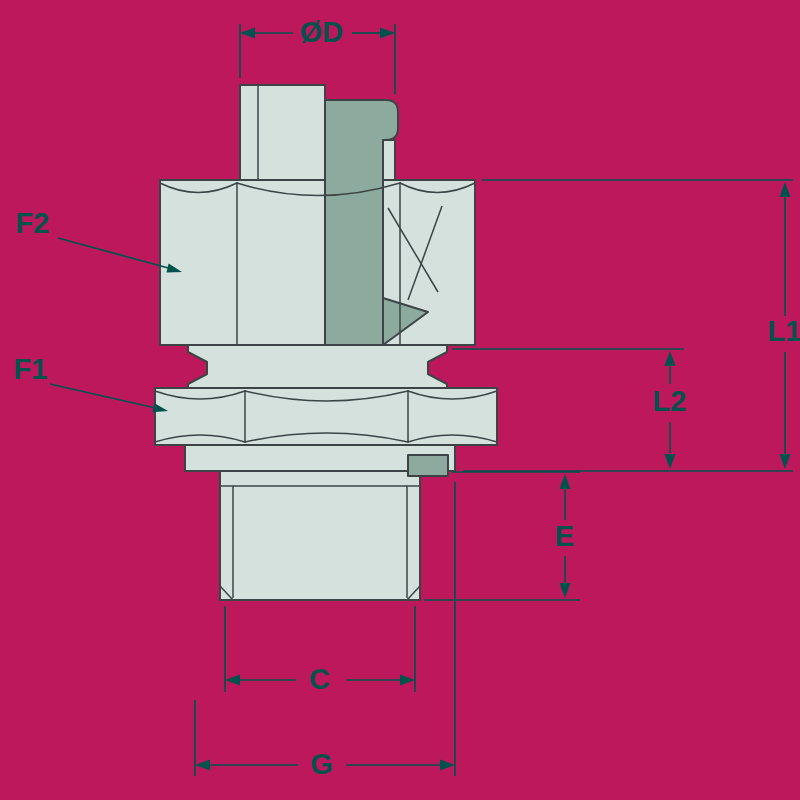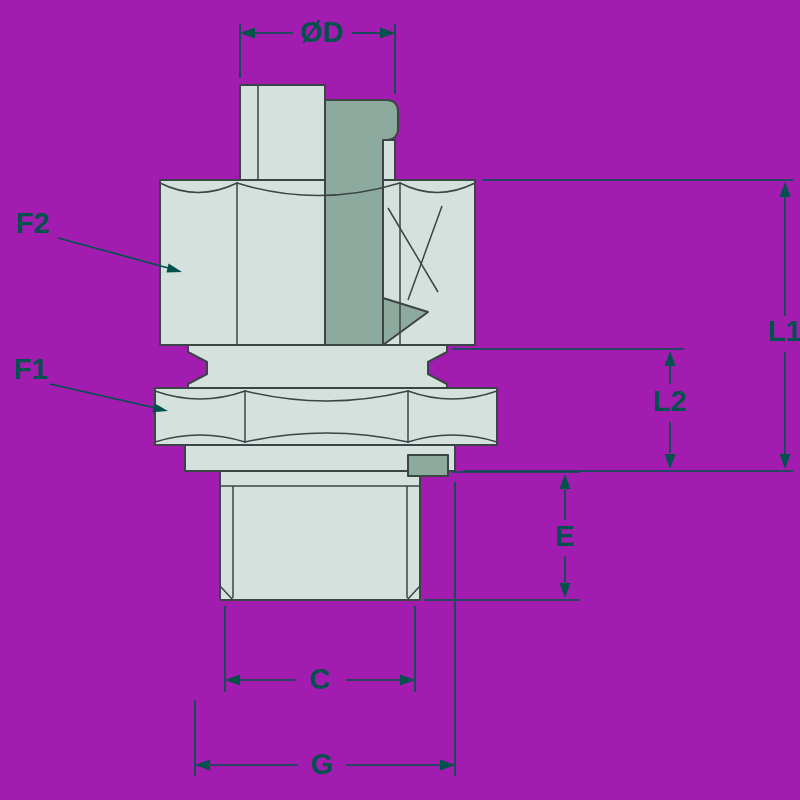--- a/index.html
+++ b/index.html
@@ -1,16 +1,16 @@
 <!DOCTYPE html>
 <html><head>
 <meta charset="utf-8">
 <style>
   html,body{margin:0;padding:0;background:#ffffff;}
-  .stage{width:800px;height:800px;position:relative;background:#a21caf;overflow:hidden;
+  .stage{width:800px;height:800px;position:relative;background:#be185d;overflow:hidden;
          font-family:"Liberation Sans", sans-serif;}
   svg{display:block;}
   
   .body-shape{fill:#d4e1dd;stroke:#3d4446;stroke-width:2;stroke-linejoin:round;}
   .section-shape{fill:#8cab9e;stroke:#3d4446;stroke-width:2;stroke-linejoin:round;}
   .detail-line{fill:none;stroke:#3d4446;stroke-width:1.5;}
   
   .dim-line{stroke:#00534c;stroke-width:1.7;fill:none;}
   .dim-arrow{fill:#00534c;stroke:none;}
   .dim-text{fill:#00534c;font-family:"Liberation Sans", sans-serif;

